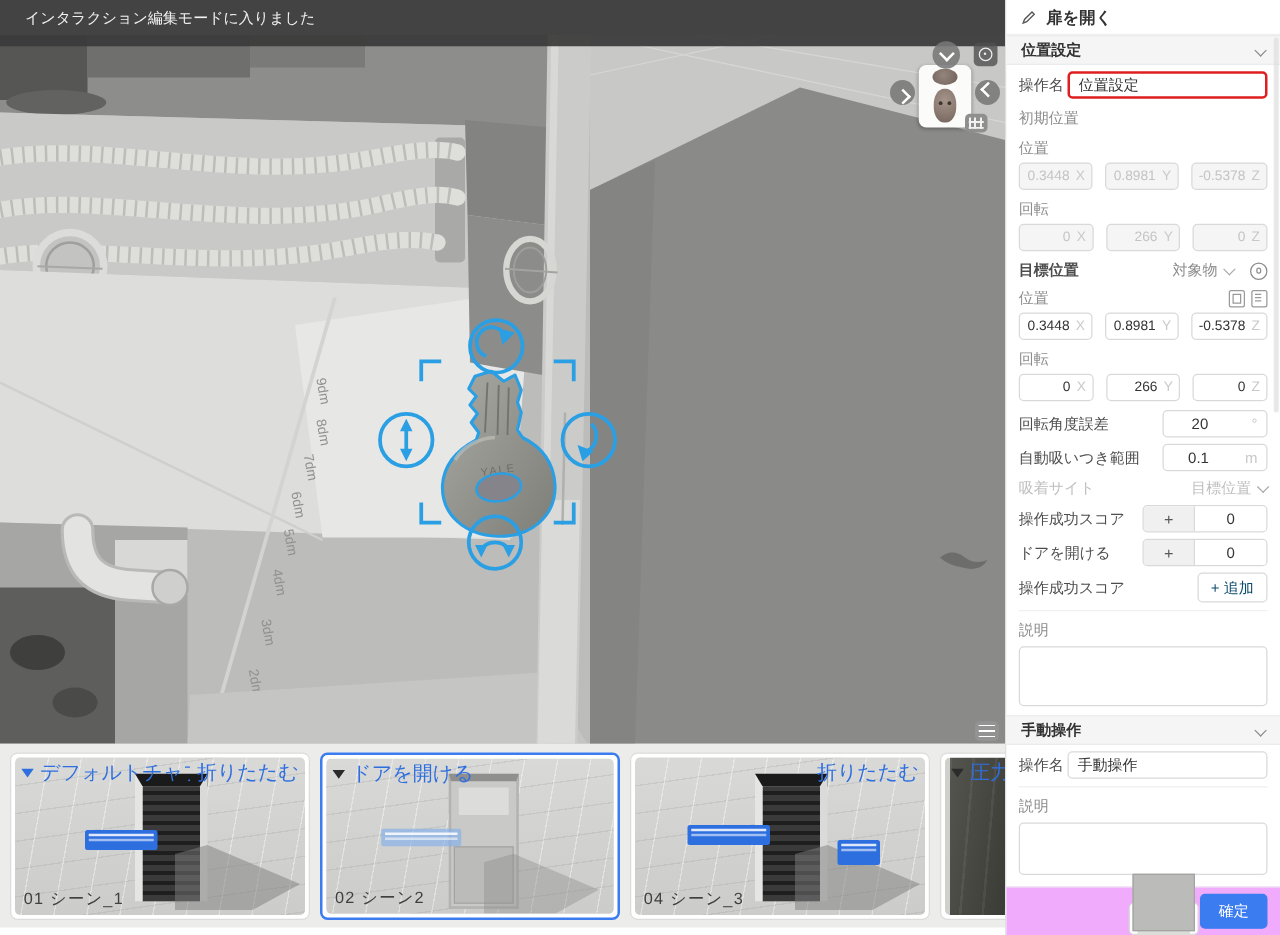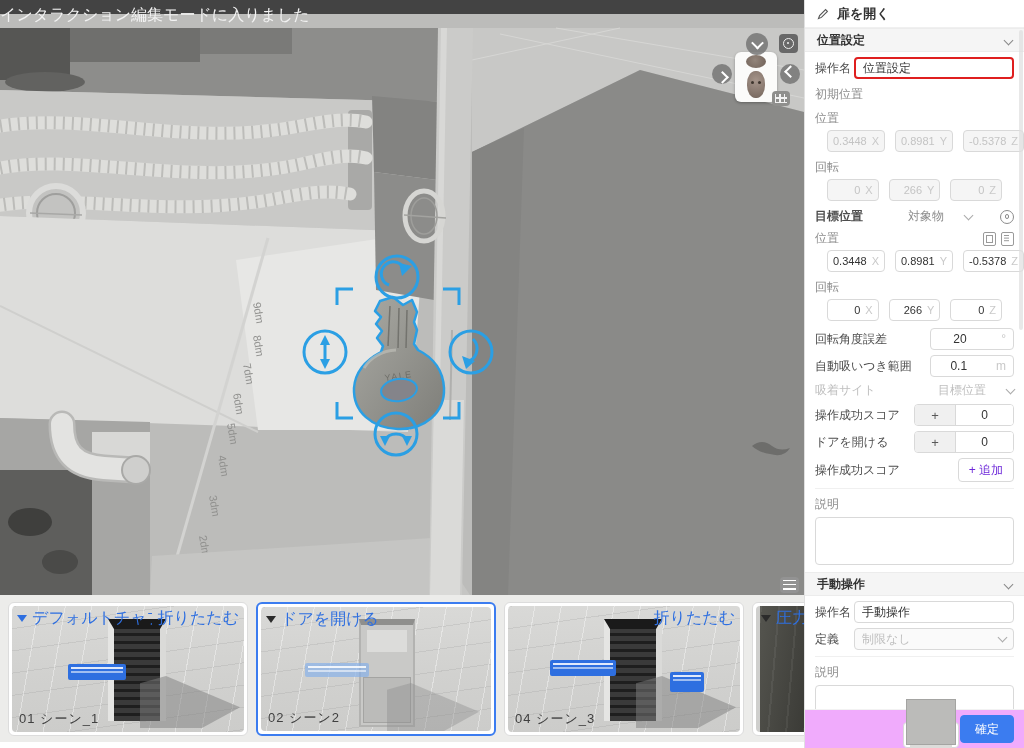--- a/index.html
+++ b/index.html
@@ -1,22 +1,22 @@
 <!DOCTYPE html>
 <html><head>
 <meta charset="utf-8">
 <style>
   html,body{margin:0;padding:0;}
   body{width:1024px;height:748px;position:relative;overflow:hidden;background:#fff;
        font-family:"Liberation Sans","DejaVu Sans",sans-serif;-webkit-font-smoothing:antialiased;}
   
   .viewport{position:absolute;left:0;top:0;width:804px;height:595px;background:#bcbcba;overflow:hidden;}
   .scene{position:absolute;left:0;top:0;width:804px;height:595px;}
-  .toast{position:absolute;left:0;top:0;width:804px;height:14px;background:rgba(58,58,58,.93);
-         color:#f2f2f2;font-size:16px;line-height:29px;box-sizing:border-box;z-index:6;}
+  .toast{position:absolute;left:0;top:0;width:804px;height:37px;background:rgba(58,58,58,.93);
+         color:#f2f2f2;font-size:12px;line-height:29px;padding-left:20px;box-sizing:border-box;z-index:6;}
   
   .circle-btn{position:absolute;border-radius:50%;background:rgba(120,120,120,.88);z-index:7;
               display:flex;align-items:center;justify-content:center;cursor:pointer;}
   .chev{width:7px;height:7px;border-right:2px solid #fff;border-bottom:2px solid #fff;display:block;}
   .chev.down{transform:rotate(45deg) translate(-1px,-1px);}
   .chev.right{transform:rotate(-45deg) translate(-2px,2px);}
   .chev.left{transform:rotate(135deg) translate(-2px,2px);}
   .view-cube{position:absolute;left:735px;top:52px;width:42px;height:50px;background:#fbfbfa;border-radius:6px;
              box-shadow:0 1px 3px rgba(0,0,0,.3);z-index:6;}
   .cube-top{position:absolute;left:11px;top:3px;width:20px;height:13px;border-radius:50%;
@@ -87,43 +87,43 @@
   .plabel{color:#4d4d4d;}
   .plabel.gray{color:#8c8c8c;}
   .plabel.dis{color:#bfbfbf;}
   .mini-label{color:#8c8c8c;margin:7px 0 2px;}
   .ipt{border:1px solid #d9d9d9;border-radius:4px;height:22px;display:flex;align-items:center;
        padding:0 7px;box-sizing:border-box;background:#fff;}
   .ipt.red{border:2px solid #df1f1f;}
   input.ipt{font-size:12px;color:#333;outline:none;font-family:inherit;}
   .w160{width:160px;}
   .w84{width:84px;}
-  .triple{display:flex;gap:10px;margin:3px 12px 7px;}
+  .triple{display:flex;gap:10px;margin:3px 0 7px;}
   .axis{flex:1;justify-content:flex-end;font-size:11px;padding:0 5px;}
   .axis .val{text-align:right;color:#333;}
   .axis .unit{color:#c9c9c9;margin-left:5px;}
   .axis.dis{background:#f5f5f5;}
   .axis.dis .val{color:#c4c4c4;}
-  .sel-val{color:#8c8c8c;display:flex;align-items:center;gap:21px;}
+  .sel-val{color:#8c8c8c;display:flex;align-items:center;gap:6px;}
   .sel-chev{width:6px;height:6px;border-right:1.5px solid #aaa;border-bottom:1.5px solid #aaa;transform:rotate(45deg);display:block;margin-top:-3px;}
   .locate-icon{width:12px;height:12px;border:1.3px solid #8c8c8c;border-radius:50%;position:relative;display:inline-block;margin-left:7px;}
   .locate-icon:after{content:"";position:absolute;left:3.5px;top:3.5px;width:2.6px;height:2.6px;border:1px solid #8c8c8c;border-radius:50%;}
   .mini-icons{display:flex;gap:5px;}
   .mi{width:11px;height:12px;border:1.2px solid #9a9a9a;border-radius:2px;position:relative;display:block;}
   .mi.copy:after{content:"";position:absolute;left:2px;top:2px;width:5px;height:6px;border:1px solid #9a9a9a;}
   .mi.clip:after{content:"";position:absolute;left:2px;top:2.5px;width:5px;height:1.2px;background:#9a9a9a;
                  box-shadow:0 2.6px 0 #9a9a9a,0 5.2px 0 #9a9a9a;}
   .ipt .unit2{color:#c9c9c9;margin-left:auto;padding-left:4px;}
   .ipt .cval{margin:0 auto;}
   .score-ctl{display:flex;width:100px;border:1px solid #d9d9d9;border-radius:4px;overflow:hidden;height:22px;box-sizing:border-box;}
   .score-plus{width:40px;background:#f0f0f0;display:flex;align-items:center;justify-content:center;
               color:#595959;border-right:1px solid #d9d9d9;font-size:13px;}
   .score-val{flex:1;display:flex;align-items:center;justify-content:center;background:#fff;}
   .add-btn{border:1px solid #d9d9d9;border-radius:4px;height:22px;padding:0 10px;display:flex;align-items:center;
-           color:#6d28d9;background:#fff;}
+           color:#0c4a6e;background:#fff;}
   .desc{width:100%;border:1px solid #d9d9d9;border-radius:4px;resize:none;box-sizing:border-box;margin:2px 0 4px;
         font-family:inherit;}
   .desc.h48{height:48px;} .desc.h42{height:42px;}
   .divider{border-top:1px solid #f0f0f0;margin:6px 0;}
   .select{justify-content:space-between;color:#bfbfbf;background:#fafafa;}
   .info-box{background:#e9f2fd;padding:7px 12px;margin-top:6px;}
   .panel-foot{position:absolute;bottom:0;left:0;right:0;height:38px;display:flex;align-items:center;
               justify-content:flex-end;gap:10px;padding:0 10px;background:#f0abfc;border-top:1px solid #f2f2f2;}
   .btn{height:26px;border-radius:4px;padding:0 14px;display:flex;align-items:center;font-size:12px;cursor:pointer;}
   .btn.ghost{border:1px solid #d9d9d9;color:#595959;background:#fff;}
@@ -477,27 +477,20 @@
   <div class="sec-bar">
     <span>手動操作</span>
     <span class="sec-chev"></span>
   </div>
 
   <div class="pbody">
     <div class="prow">
       <span class="plabel">操作名</span>
       <input class="ipt w160" value="手動操作" style="">
     </div>
-    <div class="prow">
-      <span class="plabel">定義</span>
-      <div class="ipt select w160">
-        <span>制限なし</span>
-        <span class="sel-chev"></span>
-      </div>
-    </div>
     <div class="divider"></div>
     <div class="mini-label">説明</div>
     <textarea class="desc h42" style=""></textarea>
   </div>
 
   <div class="info-box">
     
     
   </div>
 

